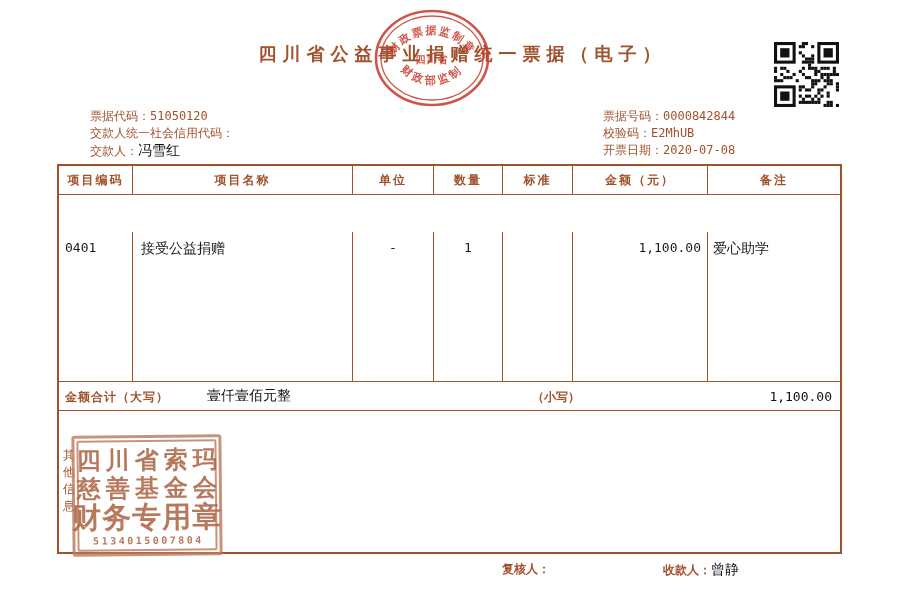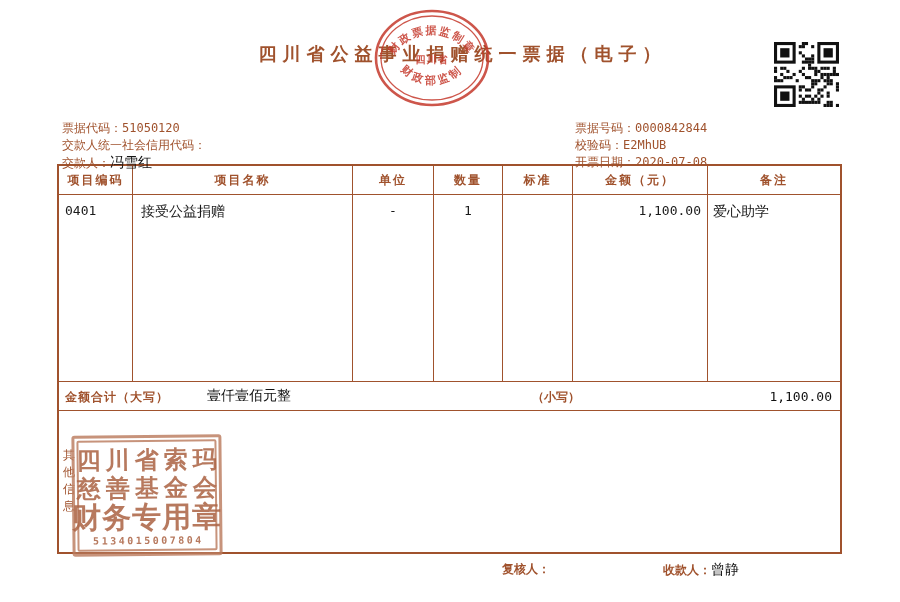--- a/index.html
+++ b/index.html
@@ -15,21 +15,21 @@
     font-size:18px;font-weight:bold;letter-spacing:6px;color:#a0522d;z-index:1;
   }
 
   
   .seal{position:absolute;left:372px;top:7px;width:120px;height:102px;z-index:2;opacity:.85;}
 
   
   .qr{position:absolute;left:774px;top:42px;width:65px;height:65px;z-index:1;}
 
   
-  .hdr{position:absolute;top:120px;font-size:12px;line-height:17px;z-index:1;}
+  .hdr{position:absolute;top:108px;font-size:12px;line-height:17px;z-index:1;margin-left:28px;}
   .hdr-left{left:62px;}
   .hdr-right{left:575px;}
   .hdr .lbl{color:#a0522d;}
   .hdr .num{color:#a0522d;font-family:"DejaVu Sans Mono","Liberation Mono",monospace;font-size:12px;}
   .hdr .cn{color:#141414;font-size:14px;}
 
   
   .tablebox{
     position:absolute;left:57px;top:164px;width:785px;height:390px;
     border:2px solid #a0522d;box-sizing:border-box;z-index:0;
@@ -38,21 +38,21 @@
   .thead{height:28px;border-bottom:1px solid #a0522d;text-align:right;}
   .tbody{height:186px;border-bottom:1px solid #a0522d;}
   .cell{box-sizing:border-box;border-right:1px solid #a0522d;}
   .cell.last{border-right:none;flex:1;}
   .c1{flex:0 0 74px;} .c2{flex:0 0 220px;} .c3{flex:0 0 81px;}
   .c4{flex:0 0 69px;} .c5{flex:0 0 70px;} .c6{flex:0 0 135px;}
   .thead .cell{
     display:flex;align-items:center;justify-content:center;
     color:#a0522d;font-size:12px;font-weight:bold;letter-spacing:2px;
   }
-  .tbody .cell{padding-top:8px;font-size:14px;}
+  .tbody .cell{padding-top:8px;font-size:14px;margin-top:37px;}
   .tbody .c1{padding-left:6px;font-family:"DejaVu Sans Mono","Liberation Mono",monospace;font-size:13px;}
   .tbody .c2{padding-left:8px;}
   .tbody .c3,.tbody .c4{text-align:center;font-family:"DejaVu Sans Mono","Liberation Mono",monospace;font-size:13px;}
   .tbody .c6{text-align:right;padding-right:6px;font-family:"DejaVu Sans Mono","Liberation Mono",monospace;font-size:13px;}
   .tbody .last{padding-left:5px;}
 
   
   .trow{height:28px;position:relative;border-bottom:1px solid #a0522d;}
   .trow .t-label{position:absolute;left:6px;top:7px;font-size:12px;font-weight:bold;color:#a0522d;letter-spacing:1px;}
   .trow .t-words{position:absolute;left:148px;top:5px;font-size:14px;color:#111;}

